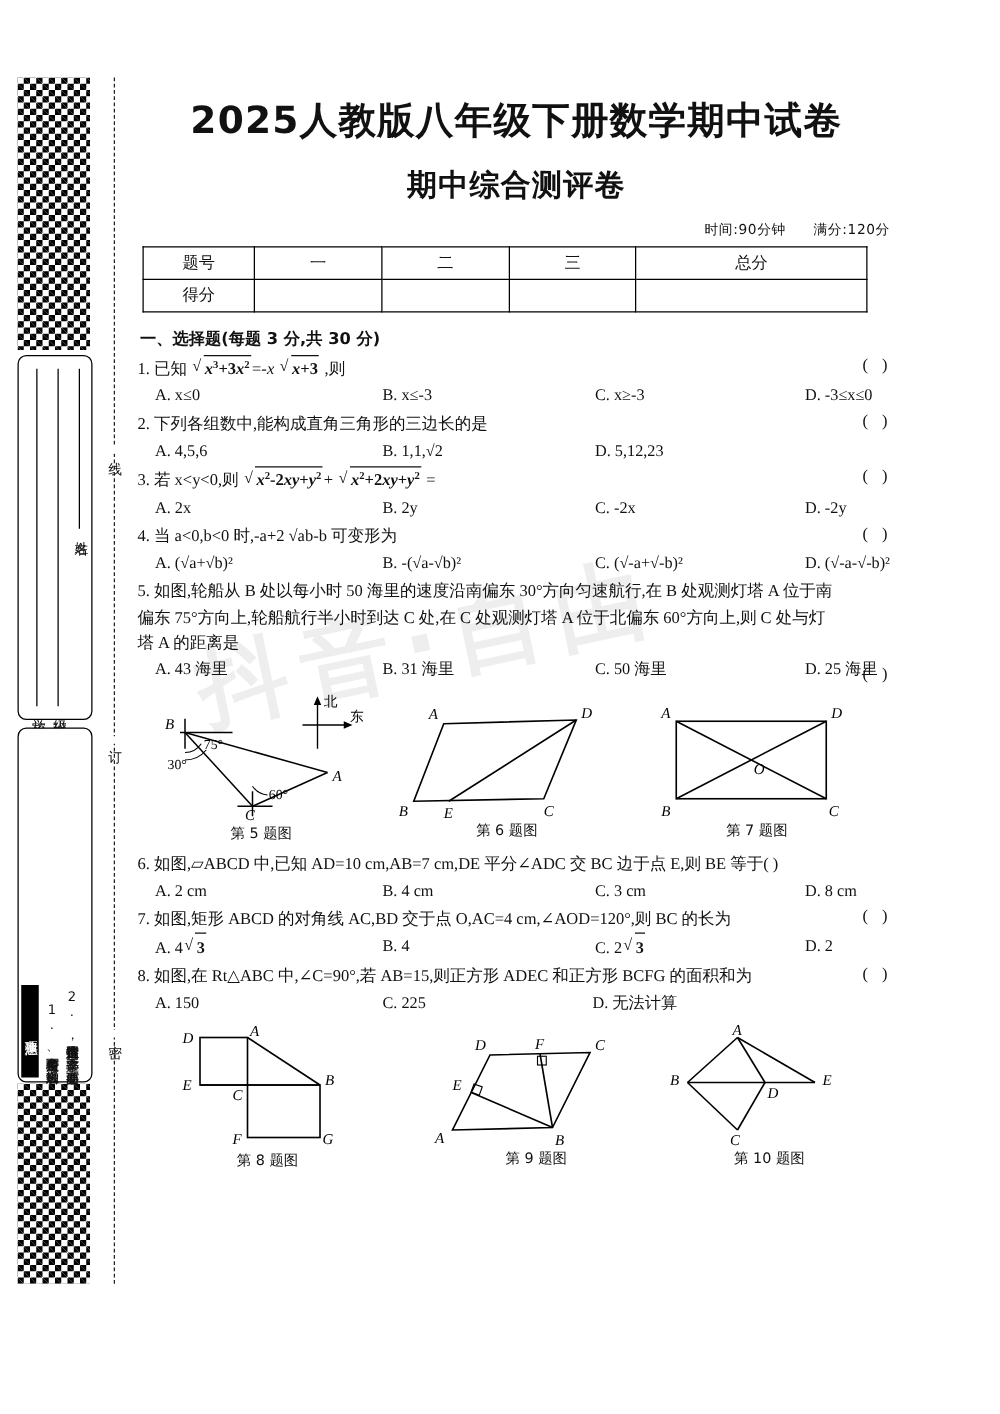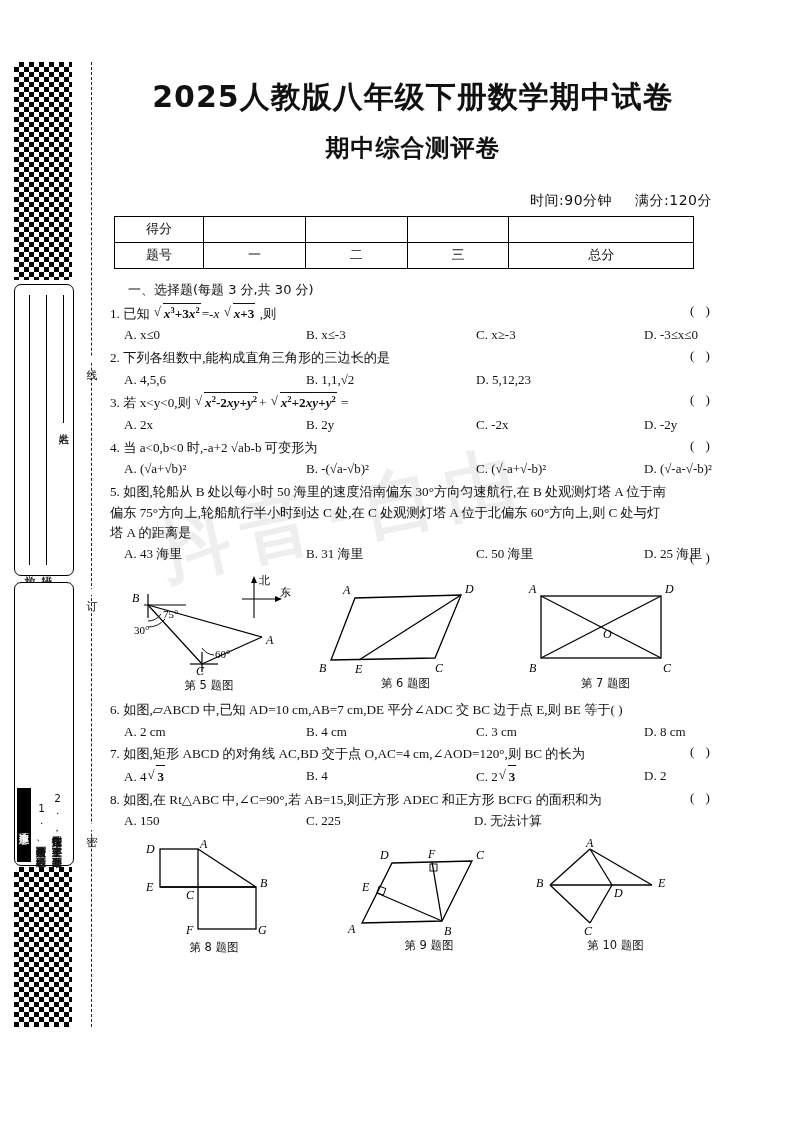--- a/index.html
+++ b/index.html
@@ -75,36 +75,36 @@
     font-weight:bold;font-size:30px;text-align:center;letter-spacing:1px;
     margin:18px 0 0 0;line-height:1.25;
   }
   .title2{
     font-family:Liberation Mono, monospace;
     font-weight:bold;font-size:24px;text-align:center;letter-spacing:1px;
     margin:16px 0 0 0;
   }
   .meta{
     font-family:"DejaVu Sans","Liberation Sans",sans-serif;
-    font-size:14px;text-align:right;margin:28px 6px 6px 0;letter-spacing:.5px;
+    font-size:11px;text-align:right;margin:12px 6px 6px 0;letter-spacing:.5px;
   }
   .meta span{margin-left:18px;}
 
   table.score{
     border-collapse:collapse;width:580px;margin:4px 0 0 6px;
     font-family:"DejaVu Sans","Liberation Sans",sans-serif;
   }
   table.score td{
     border:1px solid #000;height:23px;text-align:center;font-size:13px;
   }
   table.score td.hcell{width:86px;}
 
   .sec-head{
     font-family:"DejaVu Sans","Liberation Sans",sans-serif;
-    font-size:13px;font-weight:normal;margin:12px 0 4px 20px;
+    font-size:13px;font-weight:bold;margin:12px 0 4px 4px;
   }
 
   .q{margin:0 0 1px 2px;position:relative;}
   .q .stem{font-size:13.2px;line-height:1.55;padding-right:48px;}
   .q .paren{position:absolute;right:4px;top:0;font-size:13.2px;letter-spacing:4px;}
   .opts{display:flex;font-size:13px;line-height:1.75;margin-left:14px;}
   .opts > div{flex:0 0 auto;}
   .o1{width:182px;} .o2{width:170px;} .o3{width:168px;} .o4{width:auto;}
 
   i.v{font-style:italic;font-family:"Liberation Serif","DejaVu Serif",serif;}
@@ -187,32 +187,32 @@
     <div class="title2">期中综合测评卷</div>
 
     <div class="meta">
       <span>时间:90分钟</span>
       <span>满分:120分</span>
     </div>
 
     <table class="score">
       <tbody>
           <tr>
+        <td class="hcell">题号</td>
+        <td>一</td>
+        <td>二</td>
+        <td>三</td>
+        <td>总分</td>
+      </tr>
+      <tr>
         <td class="hcell">得分</td>
         <td></td>
         <td></td>
         <td></td>
         <td></td>
-      </tr>
-      <tr>
-        <td class="hcell">题号</td>
-        <td>一</td>
-        <td>二</td>
-        <td>三</td>
-        <td>总分</td>
       </tr>
     </tbody>
       </table>
 
     <div class="sec-head">一、选择题(每题 3 分,共 30 分)</div>
 
     <div class="q">
       <div class="stem">
         <span>1.</span>
         <span>已知</span>

